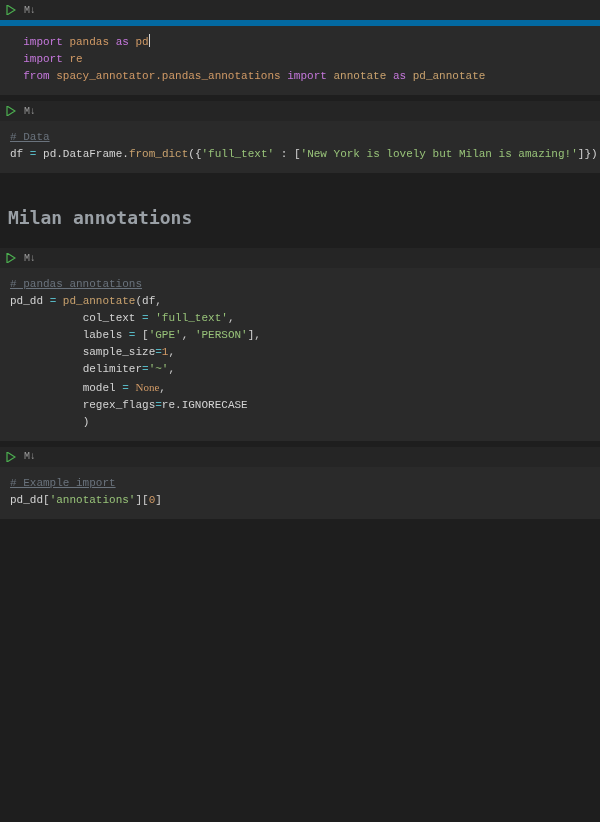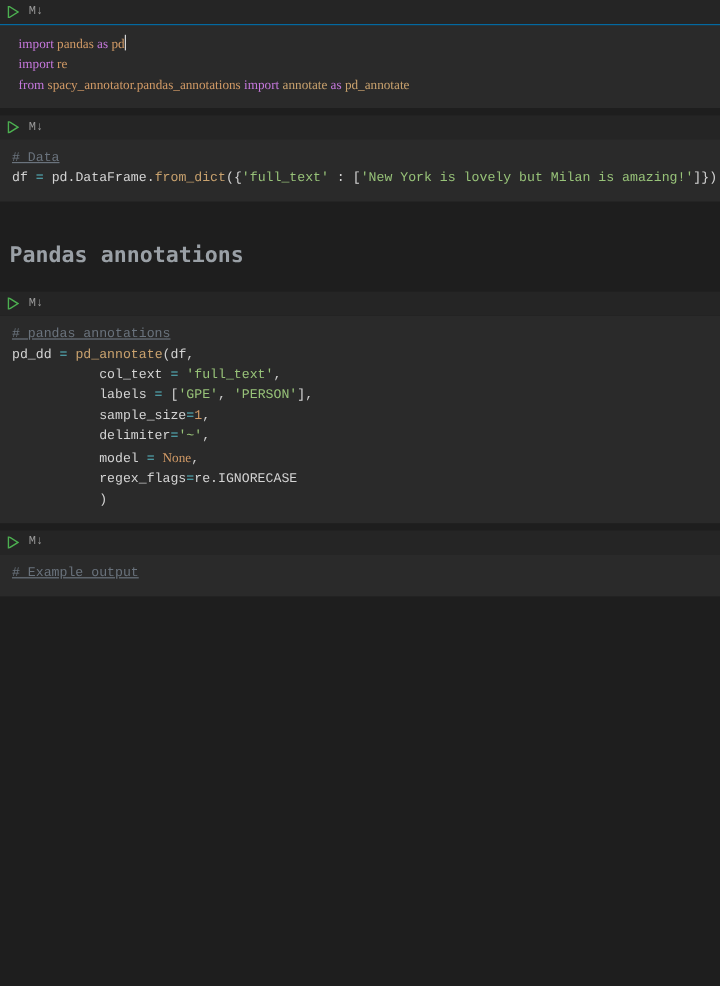--- a/index.html
+++ b/index.html
@@ -29,22 +29,21 @@
     font-size: 10px;
   }
   .cell-body {
     background: #2a2a2a;
     padding: 8px 10px 10px 10px;
     line-height: 1.55;
     white-space: pre;
     font-size: 11px;
   }
   .cell.active .cell-body {
-    border-top: 1px solid #0369a1;
-    font-family: Liberation Serif, serif;
+    border-top: 6px solid #0369a1;
   }
   .cell-body .line { display: block; }
   .kw { color: #c678dd; }
   .lib { color: #d19a66; }
   .fn { color: #c9a26e; margin-top: 20px; }
   .str { color: #98c379; }
   .num { color: #d19a66; }
   .cmt { color: #6a737d; text-decoration: underline; }
   .op { color: #56b6c2; }
   .id { color: #d4d4d4; }
@@ -84,21 +83,21 @@
     <span class="play-icon">
       <svg width="10" height="10" viewBox="0 0 10 10">
           <polygon points="1,0 9,5 1,10" fill="none" stroke="#4caf50" stroke-width="1.2"></polygon>
         </svg>
     </span>
     <span class="md-label">M↓</span>
   </div>
   <div class="cell-body"><span class="line"><span class="cmt"># Data</span></span><span class="line"><span class="id">df</span> <span class="op">=</span> <span class="id">pd</span><span class="id">.</span><span class="id">DataFrame</span><span class="id">.</span><span class="fn">from_dict</span><span class="id">({</span><span class="str">'full_text'</span><span class="id"> : [</span><span class="str">'New York is lovely but Milan is amazing!'</span><span class="id">]})</span></span></div>
 </div>
 
-<div class="heading">Pandas annotations</div>
+<div class="heading">Milan annotations</div>
 
 <div class="cell">
   <div class="cell-toolbar">
     <span class="play-icon">
       <svg width="10" height="10" viewBox="0 0 10 10">
           <polygon points="1,0 9,5 1,10" fill="none" stroke="#4caf50" stroke-width="1.2"></polygon>
         </svg>
     </span>
     <span class="md-label">M↓</span>
   </div>
@@ -107,14 +106,14 @@
 
 <div class="cell">
   <div class="cell-toolbar">
     <span class="play-icon">
       <svg width="10" height="10" viewBox="0 0 10 10">
           <polygon points="1,0 9,5 1,10" fill="none" stroke="#4caf50" stroke-width="1.2"></polygon>
         </svg>
     </span>
     <span class="md-label">M↓</span>
   </div>
-  <div class="cell-body"><span class="line"><span class="cmt"># Example output</span></span></div>
+  <div class="cell-body"><span class="line"><span class="cmt"># Example import</span></span><span class="line"><span class="id">pd_dd</span><span class="id">[</span><span class="str">'annotations'</span><span class="id">][</span><span class="num">0</span><span class="id">]</span></span></div>
 </div>
 
 </body></html>

